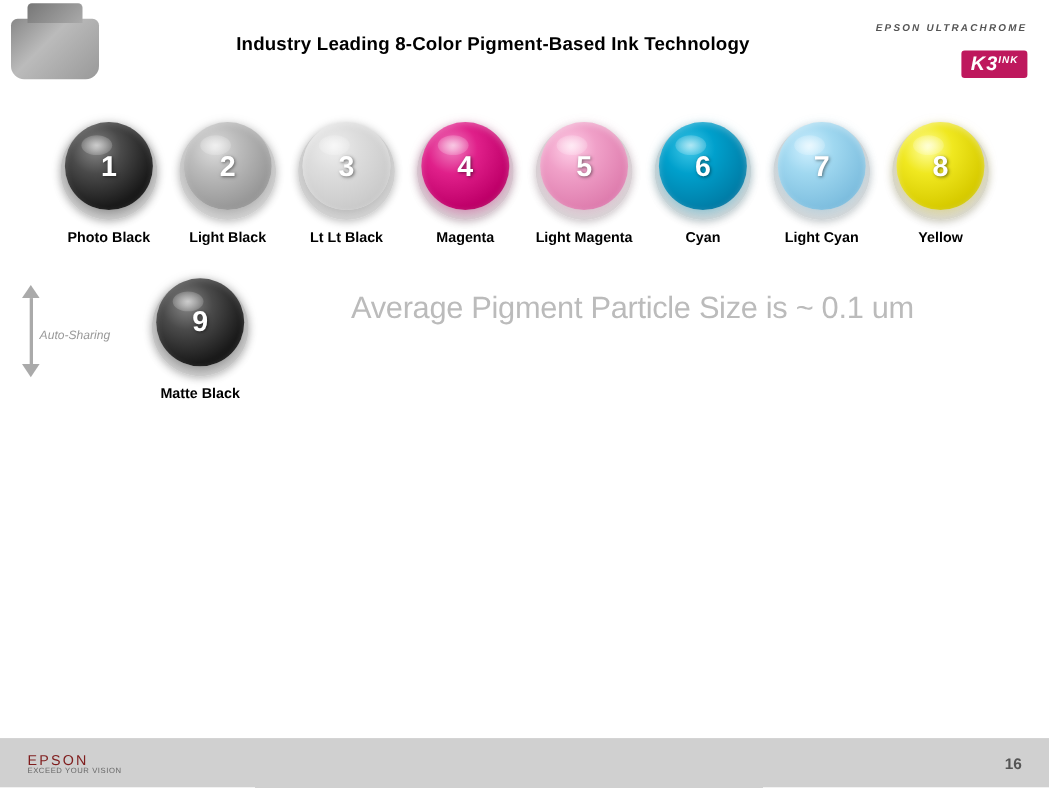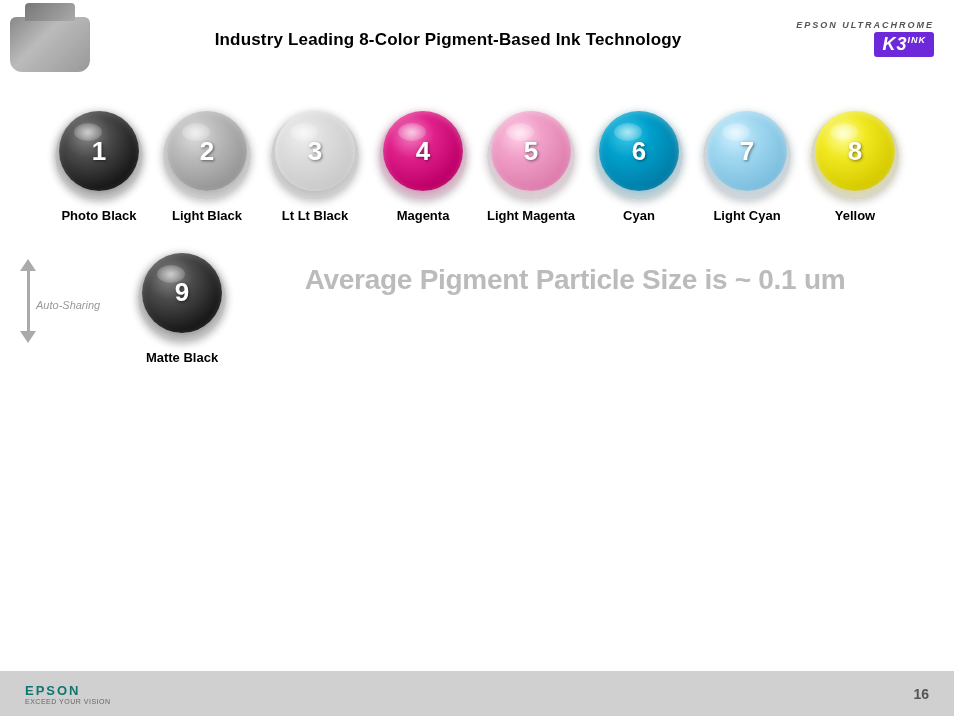--- a/index.html
+++ b/index.html
@@ -61,27 +61,27 @@
       font-style: italic;
     }
     .epson-ultrachrome {
       font-size: 9px;
       font-weight: bold;
       color: #555;
       letter-spacing: 2px;
       text-transform: uppercase;
     }
     .k3-badge {
-      background: #6d28d9;
+      background: #be185d;
       color: #fff;
       font-size: 18px;
       font-weight: 900;
       padding: 2px 8px;
       border-radius: 3px;
-      margin-top: 2px;
+      margin-top: 16px;
       letter-spacing: 1px;
     }
     .k3-badge sup {
       font-size: 9px;
     }
 
     
     .ink-section {
       display: flex;
       align-items: flex-end;
@@ -242,21 +242,21 @@
       flex: 1;
       padding: 10px 40px 0 20px;
       display: flex;
       flex-direction: column;
       justify-content: center;
       align-items: center;
     }
 
     .particle-size {
       font-size: 28px;
-      font-weight: 700;
+      font-weight: 400;
       color: #bbb;
       text-align: center;
       margin-bottom: 15px;
       letter-spacing: -0.01em;
     }
 
     .comparison-text {
       font-size: 18px;
       font-weight: bold;
       font-style: italic;
@@ -287,22 +287,22 @@
       padding: 0 25px;
     }
 
     .epson-footer-logo {
       display: flex;
       flex-direction: column;
     }
 
     .epson-footer-text {
       font-size: 13px;
-      font-weight: 700;
-      color: #0f766e;
+      font-weight: 400;
+      color: #7f1d1d;
       letter-spacing: 2px;
       text-transform: uppercase;
     }
 
     .epson-footer-tagline {
       font-size: 7px;
       color: #666;
       letter-spacing: 0.5px;
     }
 

